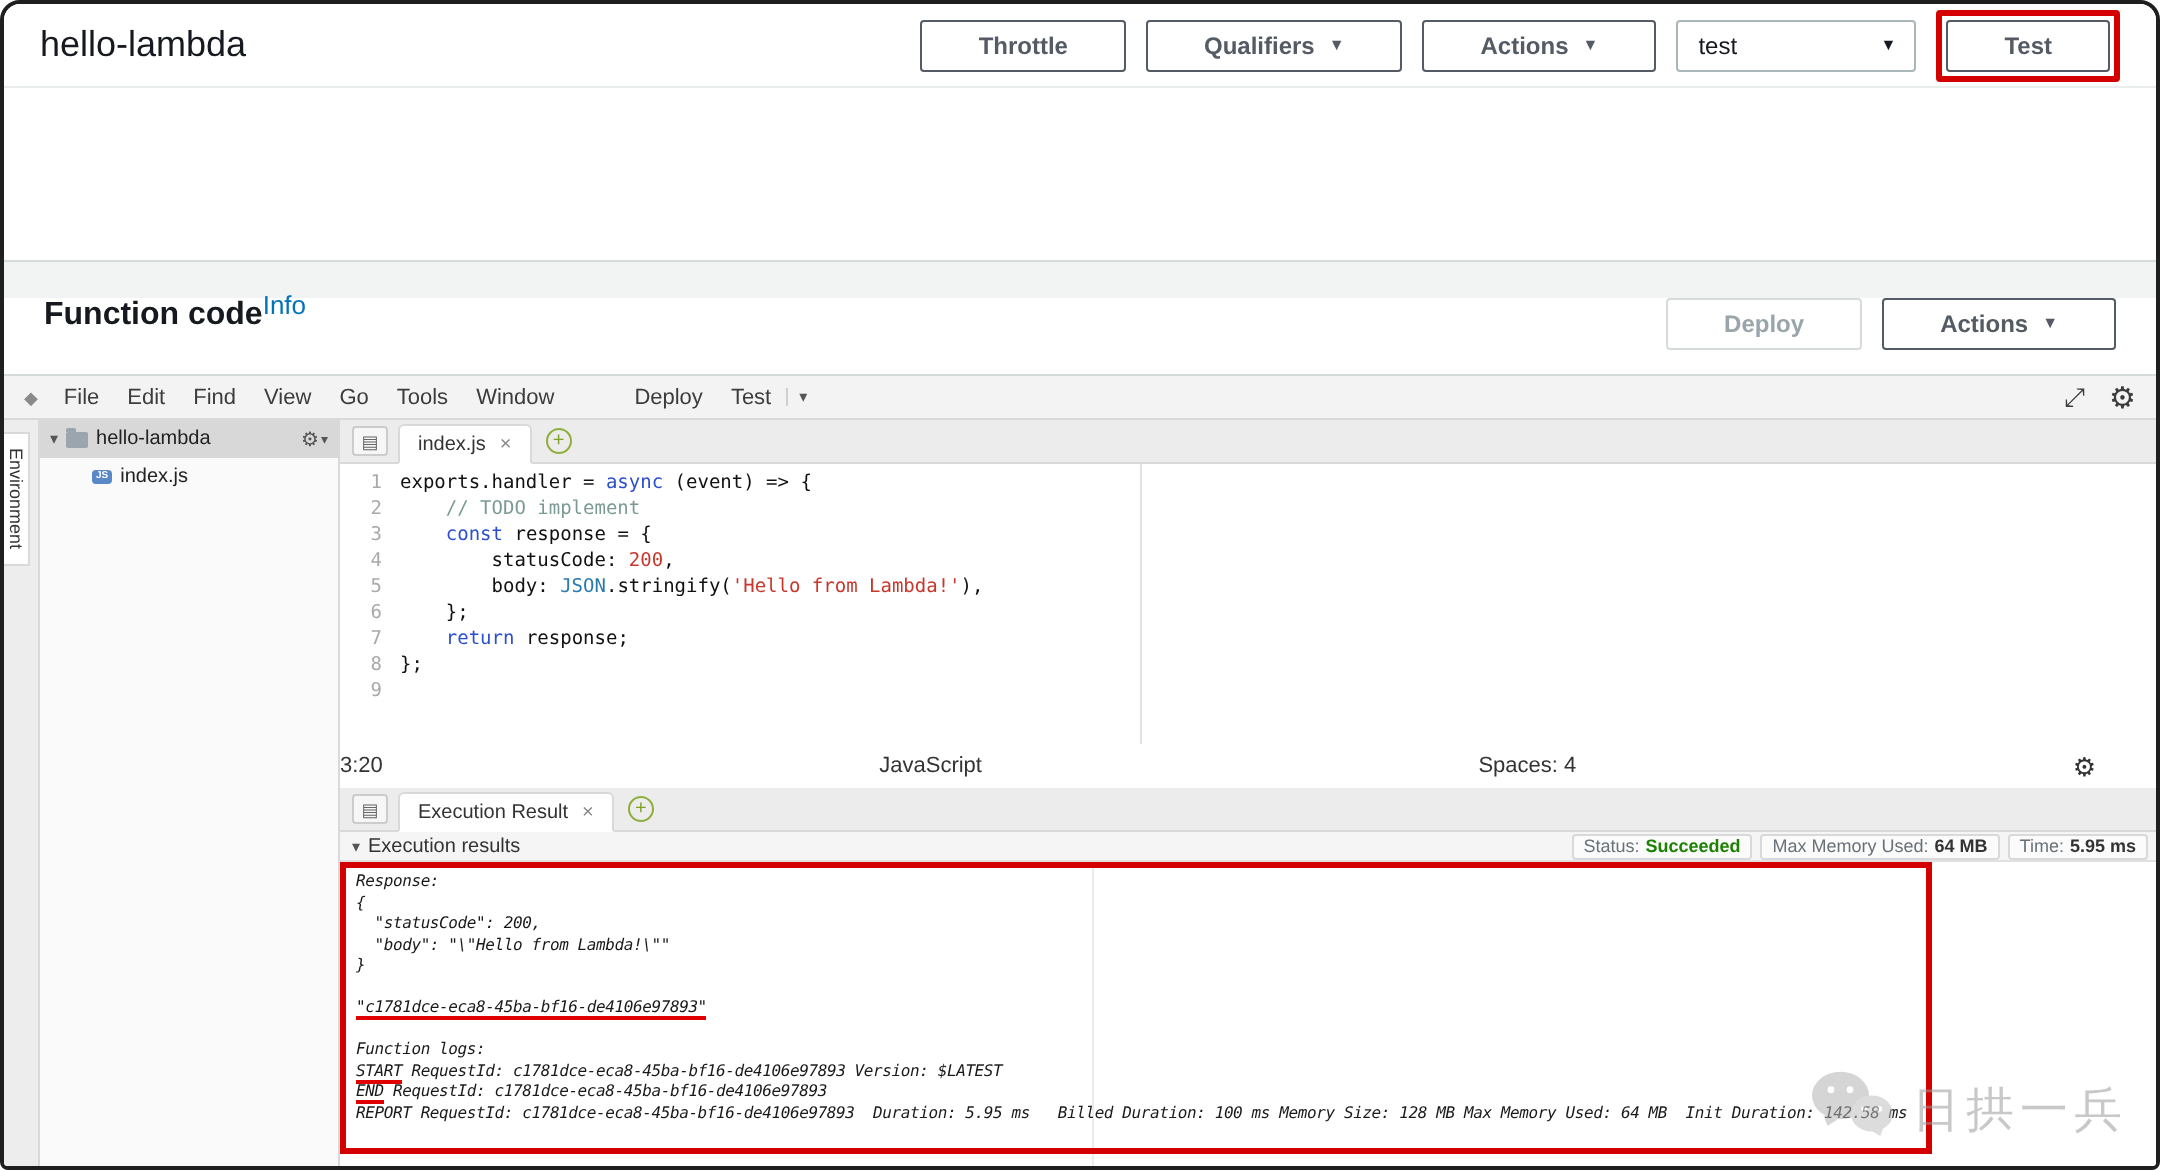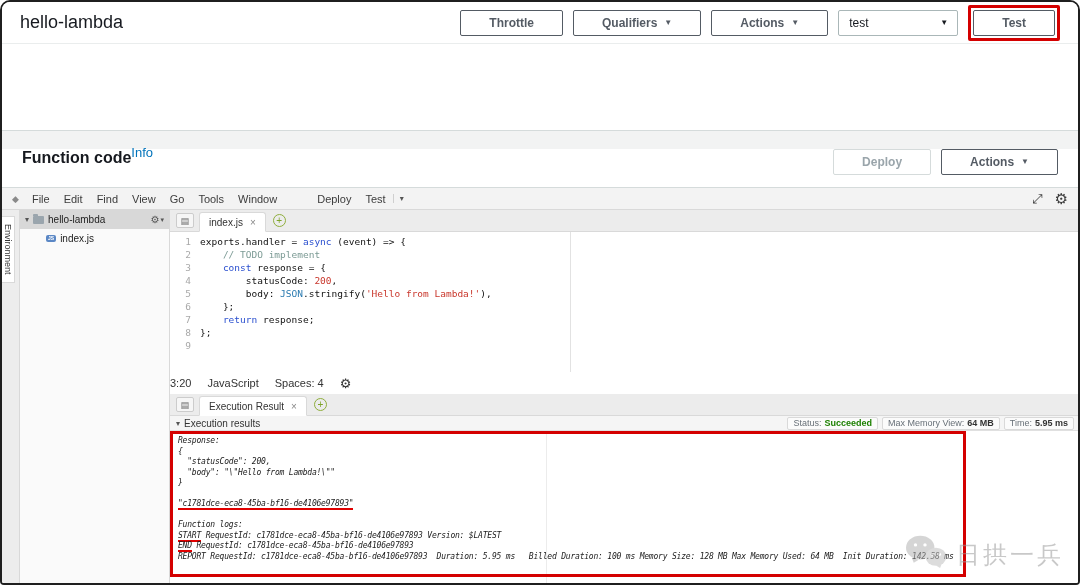--- a/index.html
+++ b/index.html
@@ -81,22 +81,22 @@
   .gutter { width:30px; text-align:right; padding-right:9px; color:#a9a9a9; flex-shrink:0; }
   .code-lines { white-space:pre; color:#111; }
   .tok-p { color:#111; }
   .tok-k { color:#2a4fcf; }
   .tok-c { color:#7b9a94; }
   .tok-n { color:#c9372c; }
   .tok-s { color:#c9372c; }
   .tok-b { color:#2a7ab0; }
   .vline-code { position:absolute; left:400px; top:0; bottom:0; width:1px; background:#e2e2e2; }
 
-  .statusbar { height:22px; display:flex; align-items:center; justify-content:flex-start; gap:16px;
-               font-size:11px; color:#333; padding-right:20px; background:#fff; }
+  .statusbar { height:22px; display:flex; align-items:center; justify-content:space-between; 
+               font-size:11px; color:#333; padding-right:30px; background:#fff; }
   .statusbar .sb { cursor:pointer; }
   .statusbar .gear { font-size:13px; cursor:pointer; }
 
   .results-header { height:15px; background:#f5f5f5; border-bottom:1px solid #e0e0e0; display:flex;
                     align-items:center; font-size:10px; color:#333; padding:0 2px 0 6px; gap:4px; }
   .rh-caret { font-size:8px; color:#555; cursor:pointer; }
   .chips { margin-left:auto; display:flex; gap:4px; align-items:center; padding-right:2px; }
   .chip { font-size:9px; border:1px solid #d9d9d9; background:#fbfbfb; padding:0 5px; height:13px;
           display:flex; align-items:center; gap:3px; color:#687078; border-radius:2px; white-space:nowrap; }
   .chip b.green { color:#1d8102; }
@@ -246,21 +246,21 @@
 
           <div class="results-header">
             <span class="rh-caret">▾</span>
             <span>Execution results</span>
             <span class="chips">
               <span class="chip">
                 <span>Status:</span>
                 <b class="green">Succeeded</b>
               </span>
               <span class="chip">
-                <span>Max Memory View:</span>
+                <span>Max Memory Used:</span>
                 <b class="dark">64 MB</b>
               </span>
               <span class="chip">
                 <span>Time:</span>
                 <b class="dark">5.95 ms</b>
               </span>
             </span>
           </div>
 
           <div class="log-wrap">

